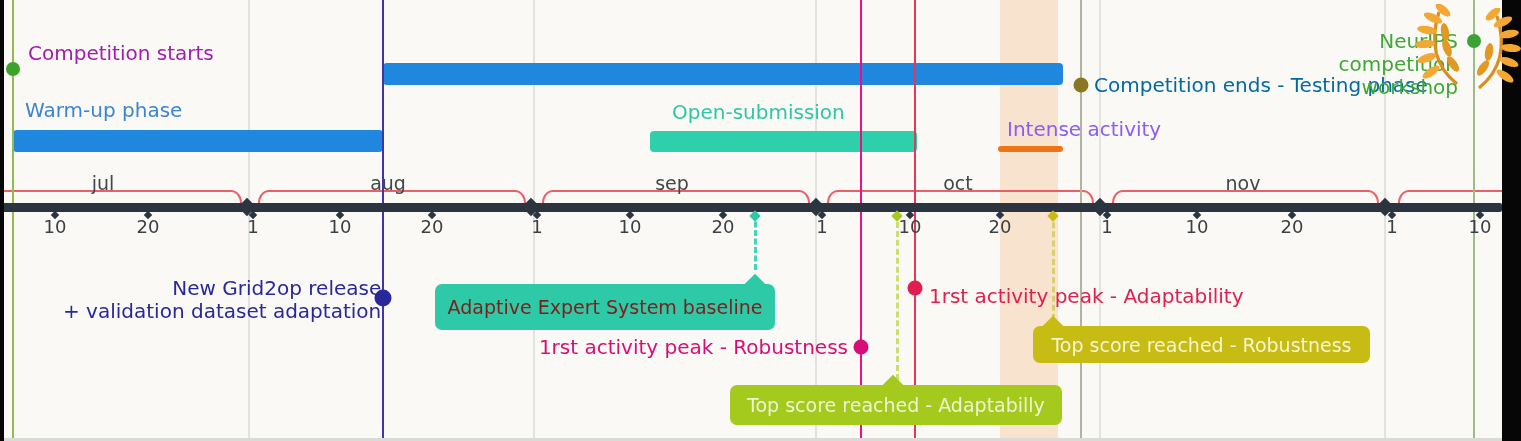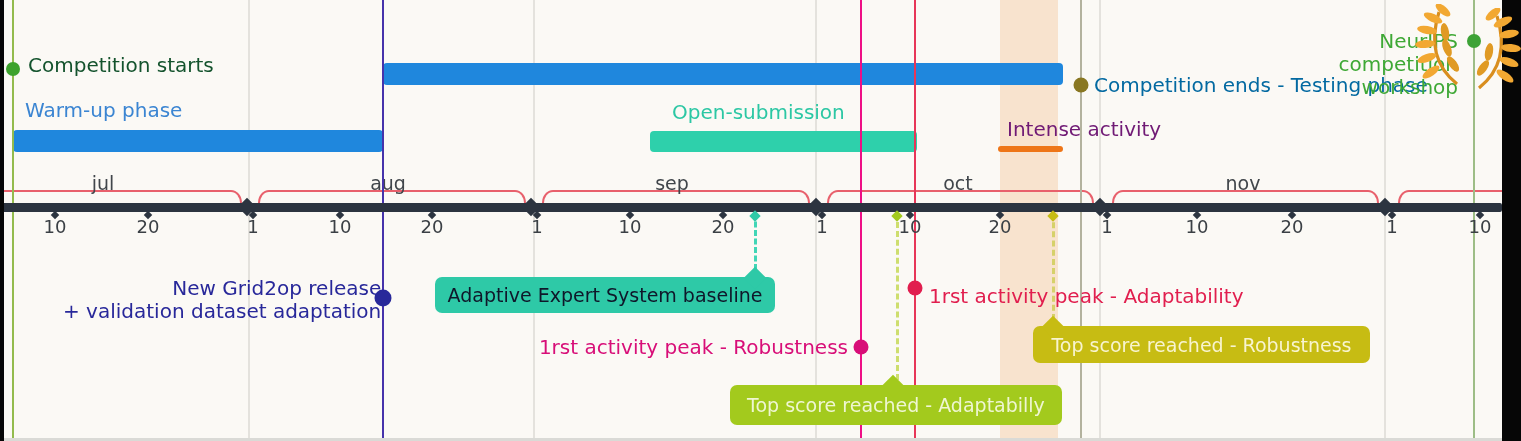--- a/index.html
+++ b/index.html
@@ -124,42 +124,42 @@
     <div class="abs tmark" style="left: 1392px; top: 215px;"></div>
     <div class="abs tlbl" style="left: 1392px;">1</div>
     <div class="abs tmark" style="left: 1480px; top: 215px;"></div>
     <div class="abs tlbl" style="left: 1480px;">10</div>
     <div class="abs bar" style="left: 13px; top: 130px; width: 370px; height: 22px; background: rgb(31, 135, 221); border-radius: 4px;"></div>
     <div class="abs lbl" style="left: 25px; top: 99px; color: rgb(59, 133, 210);">Warm-up phase</div>
     <div class="abs bar" style="left: 383px; top: 63px; width: 680px; height: 22px; background: rgb(31, 135, 221); border-radius: 4px;"></div>
     <div class="abs bar" style="left: 650px; top: 131px; width: 267px; height: 21px; background: rgb(46, 208, 171); border-radius: 4px;"></div>
     <div class="abs lbl" style="left: 672px; top: 101px; color: rgb(44, 199, 164);">Open-submission</div>
     <div class="abs bar" style="left: 998px; top: 146px; width: 65px; height: 6px; background: rgb(238, 117, 23); border-radius: 3px;"></div>
-    <div class="abs lbl" style="left: 1007px; top: 118px; color: #701a75;">Intense activity</div>
+    <div class="abs lbl" style="left: 1007px; top: 118px; color: #8b5cf6;">Intense activity</div>
     <div class="abs vline" style="left: 12px; background: rgb(147, 187, 77);"></div>
     <div class="abs dot" style="left: 13px; top: 69px; width: 14px; height: 14px; background: rgb(61, 162, 44);"></div>
-    <div class="abs lbl" style="left: 28px; top: 54px; color: #14532d;">Competition starts</div>
+    <div class="abs lbl" style="left: 28px; top: 42px; color: #a21caf;">Competition starts</div>
     <div class="abs vline" style="left: 382px; background: rgb(70, 51, 171);"></div>
     <div class="abs dot" style="left: 383px; top: 298px; width: 17px; height: 17px; background: rgb(40, 40, 154);"></div>
     <div class="abs lbl" style="left: 63px; top: 277px; color: rgb(40, 40, 154); text-align: right;">New Grid2op release
 + validation dataset adaptation</div>
     <div class="abs vline" style="left: 860px; background: rgb(238, 15, 134);"></div>
     <div class="abs dot" style="left: 861px; top: 347px; width: 15px; height: 15px; background: rgb(216, 14, 120);"></div>
     <div class="abs lbl right" style="left: 848px; top: 336px; color: rgb(216, 14, 120);">1rst activity peak - Robustness</div>
     <div class="abs vline" style="left: 914px; background: rgb(231, 54, 88);"></div>
     <div class="abs dot" style="left: 915px; top: 288px; width: 15px; height: 15px; background: rgb(225, 30, 78);"></div>
     <div class="abs lbl" style="left: 929px; top: 285px; color: rgb(225, 30, 78);">1rst activity peak - Adaptability</div>
     <div class="abs vline" style="left: 1080px; background: rgb(179, 178, 158);"></div>
     <div class="abs dot" style="left: 1081px; top: 85px; width: 15px; height: 15px; background: rgb(137, 119, 34);"></div>
     <div class="abs lbl" style="left: 1094px; top: 74px; color: #0369a1;">Competition ends - Testing phase</div>
     <div class="abs vline" style="left: 1473px; background: rgb(157, 189, 134);"></div>
     <div class="abs dot" style="left: 1474px; top: 41px; width: 14px; height: 14px; background: rgb(61, 162, 54);"></div>
     <div class="abs lbl right" style="left: 1458px; top: 30px; color: rgb(62, 168, 53);">NeurIPS competition workshop</div>
     <div class="abs dash" style="left: 753.5px; top: 213px; height: 57px; border-left: 3px dashed rgb(65, 214, 182);"></div>
     <div class="abs dashtip" style="left: 755px; top: 216px; background: rgb(46, 201, 167);"></div>
-    <div class="abs badge" style="left: 435px; top: 277px; width: 340px; height: 36px; background: rgb(46, 201, 167); color: #0f172a;">Adaptive Expert System baseline<div class="tail" style="background: rgb(46, 201, 167); left: 312px;"></div></div>
+    <div class="abs badge" style="left: 435px; top: 284px; width: 340px; height: 46px; background: rgb(46, 201, 167); color: #7f1d1d;">Adaptive Expert System baseline<div class="tail" style="background: rgb(46, 201, 167); left: 312px;"></div></div>
     <div class="abs dash" style="left: 895.5px; top: 213px; height: 167px; border-left: 3px dashed rgb(206, 222, 110);"></div>
     <div class="abs dashtip" style="left: 897px; top: 216px; background: rgb(163, 202, 29);"></div>
     <div class="abs badge" style="left: 730px; top: 385px; width: 332px; height: 40px; background: rgb(163, 202, 29); color: rgb(239, 246, 210);">Top score reached - Adaptabilly<div class="tail" style="background: rgb(163, 202, 29); left: 155px;"></div></div>
     <div class="abs dash" style="left: 1051.5px; top: 213px; height: 107px; border-left: 3px dashed rgb(214, 209, 106);"></div>
     <div class="abs dashtip" style="left: 1053px; top: 216px; background: rgb(199, 188, 19);"></div>
     <div class="abs badge" style="left: 1033px; top: 326px; width: 337px; height: 37px; background: rgb(199, 188, 19); color: rgb(248, 244, 207);">Top score reached - Robustness<div class="tail" style="background: rgb(199, 188, 19); left: 12px;"></div></div>
   </div>
 
 </body></html>

